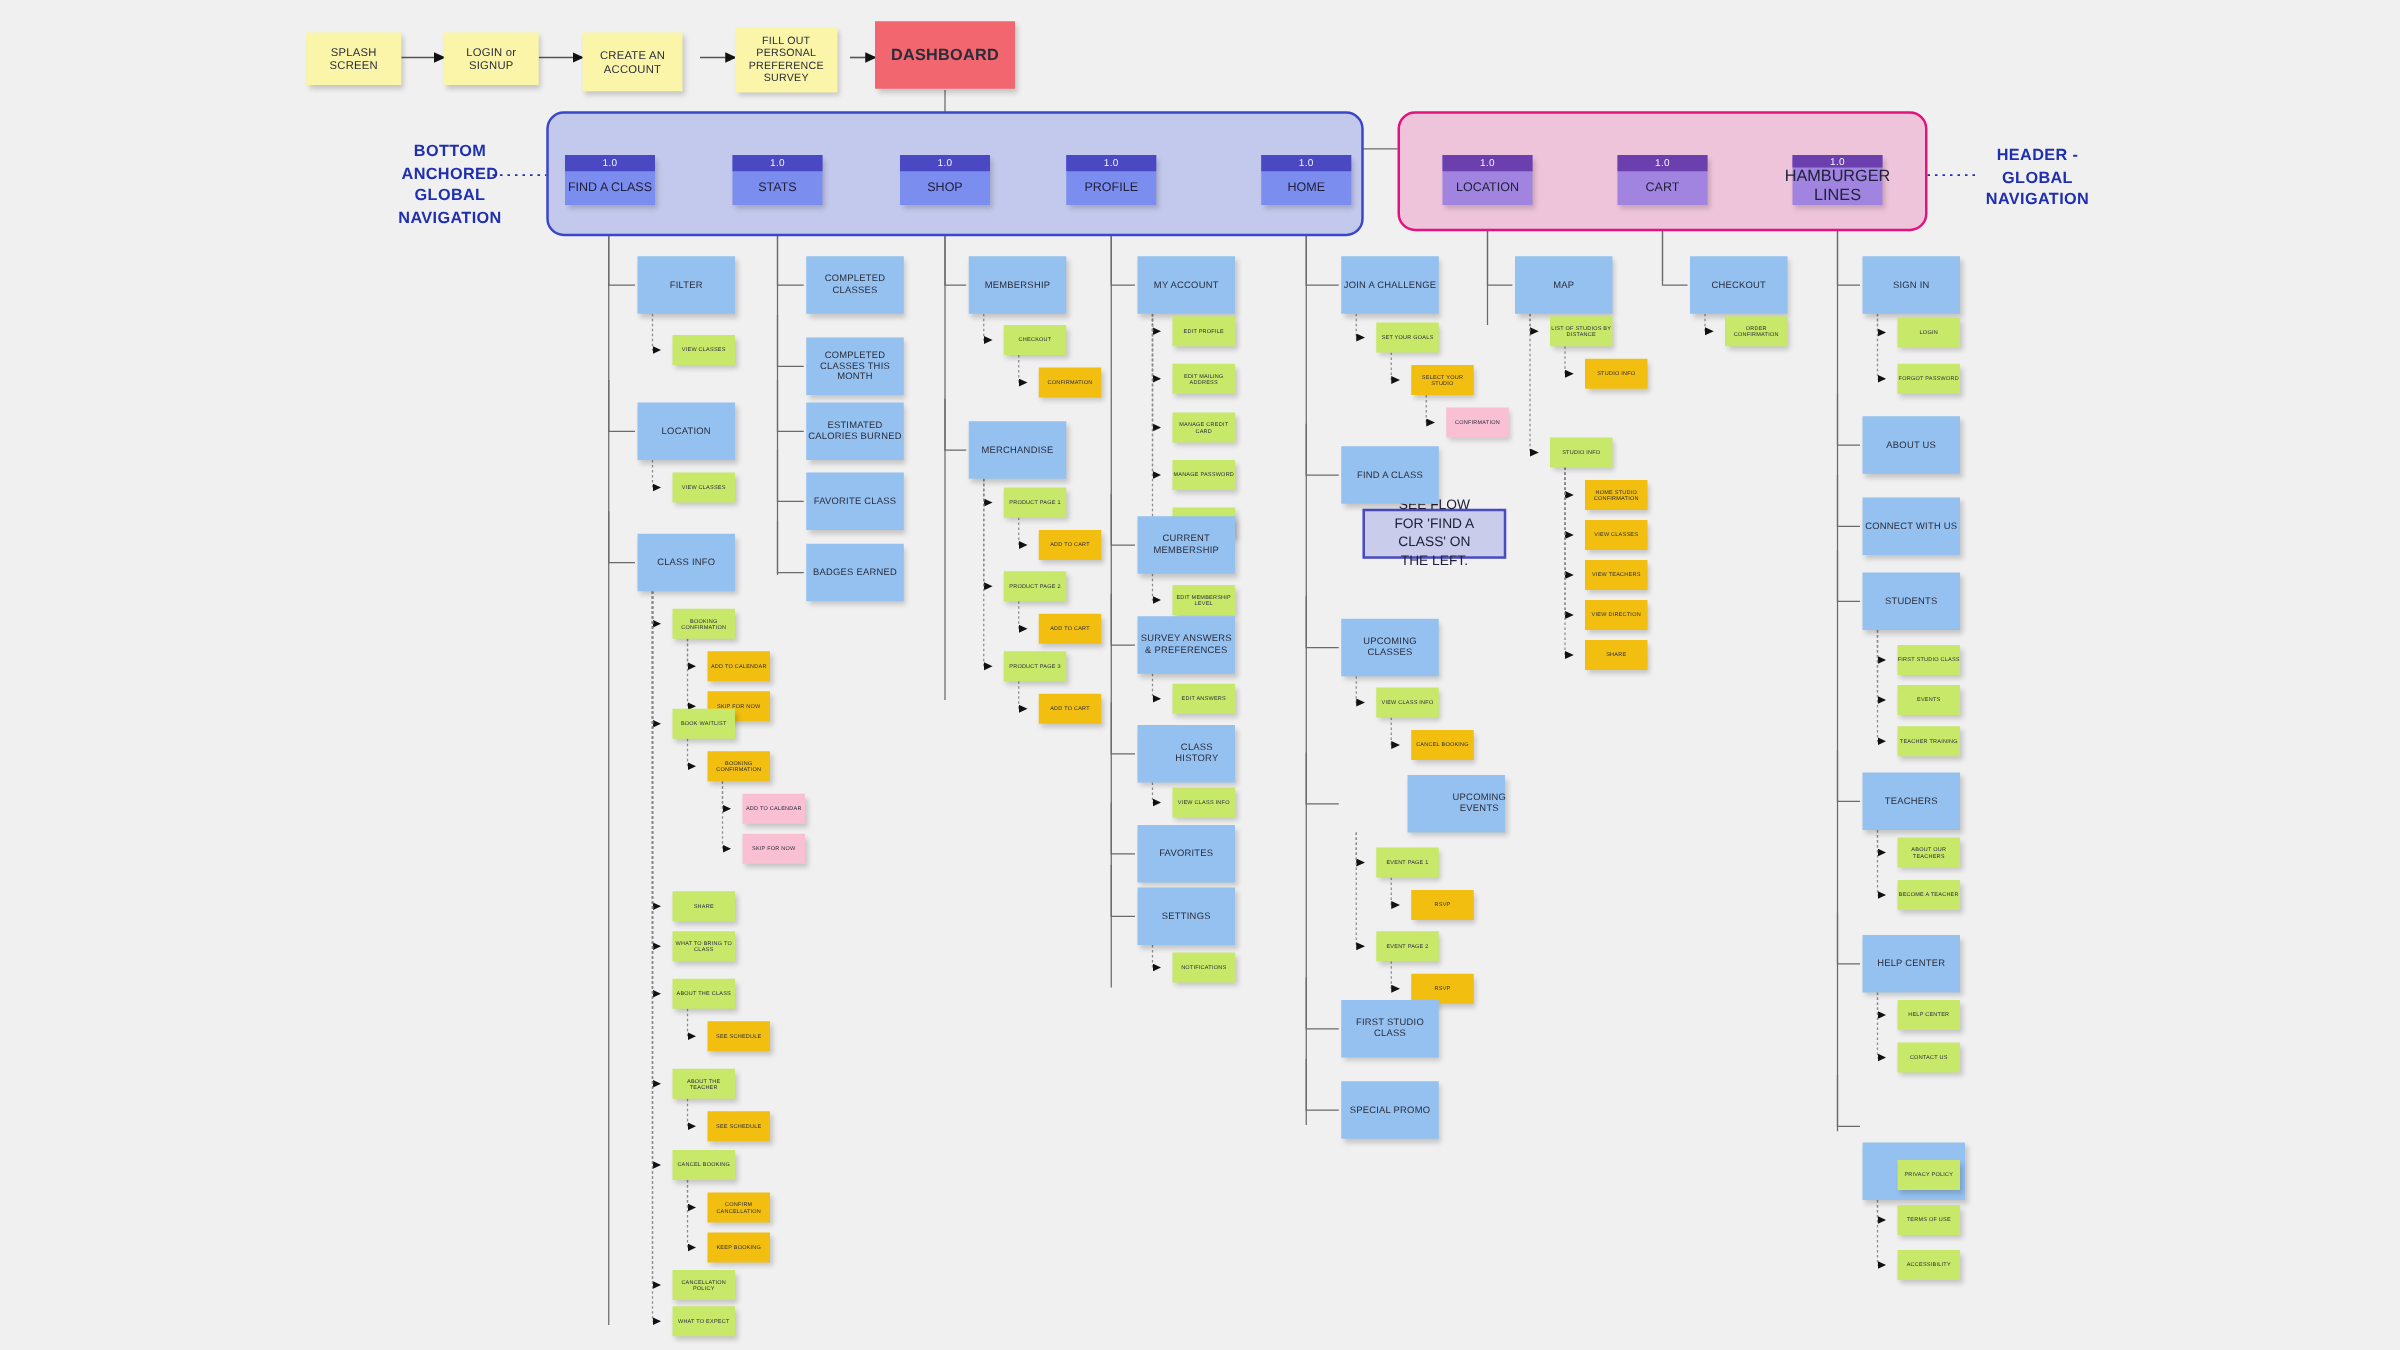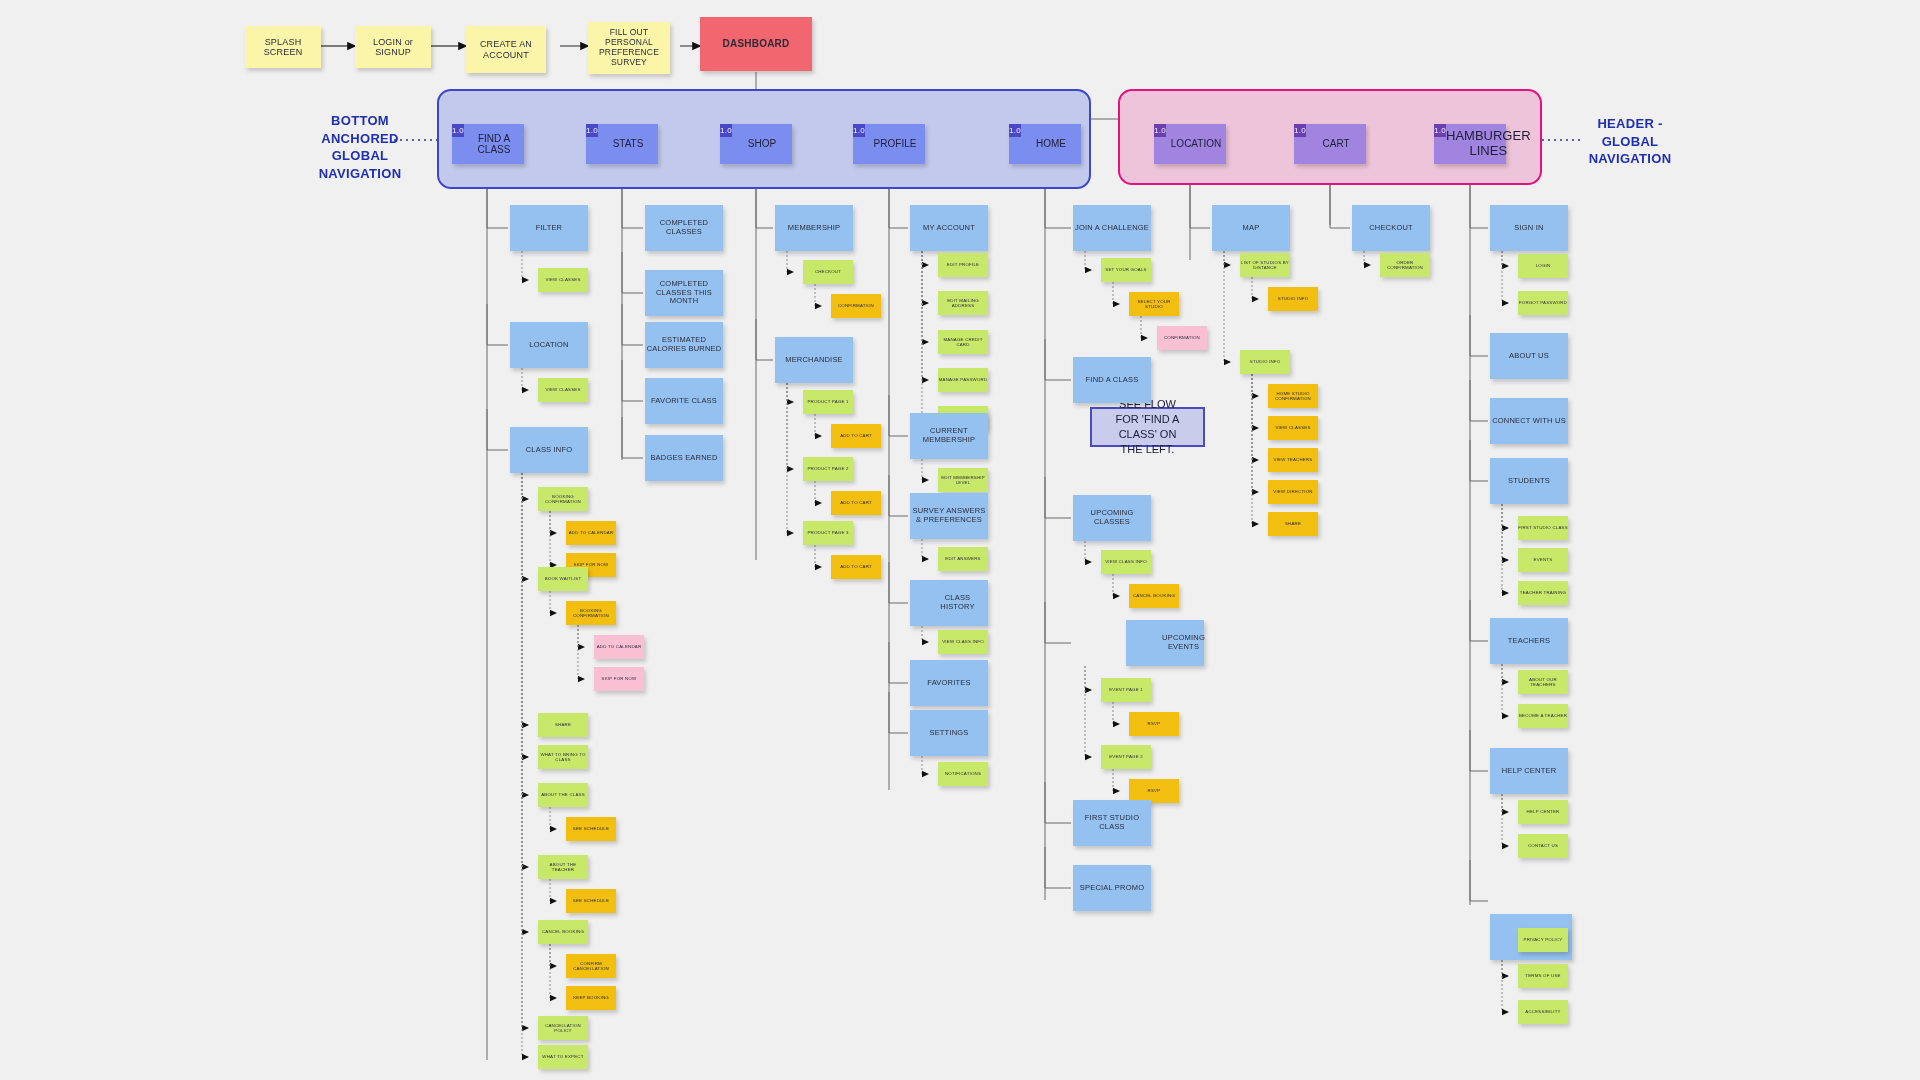--- a/index.html
+++ b/index.html
@@ -15,21 +15,21 @@
   .blue{background:#94c1f0;}
   .green{background:#c8e86a;}
   .gold{background:#f2bf11;}
   .pink{background:#f9c0d4;}
   .navblue{background:#7b8ef0;}
   .navpurple{background:#a184e0;}
   .navblue .cap{background:#4b48c4;}
   .navpurple .cap{background:#6b3fae;}
 
   .navnode{position:absolute;box-sizing:border-box;box-shadow:2px 3px 4px rgba(0,0,0,.18);
-           display:flex;flex-direction:row;}
+           display:flex;flex-direction:column;}
   .navnode .cap{height:13px;display:flex;align-items:center;justify-content:center;
                 font-size:8px;color:#f4f4ff;letter-spacing:.3px;}
   .navnode .body{flex:1;display:flex;align-items:center;justify-content:center;
                  text-align:center;font-size:10px;color:#20203a;line-height:1.15;}
 
   .panel{position:absolute;box-sizing:border-box;border-radius:14px;}
   .panel-blue{background:#c3c9ec;border:2px solid #3b46c8;}
   .panel-pink{background:#eec4da;border:2px solid #e2137f;}
 
   .annot{position:absolute;color:#1f2fb0;font-weight:bold;font-size:13px;
@@ -189,21 +189,21 @@
   </div>
   <div class="node yellowpad" style="left:355px;top:26px;width:76px;height:42px;font-size:9px;">
     <span>LOGIN or SIGNUP</span>
   </div>
   <div class="node yellowpad" style="left:466px;top:26px;width:80px;height:47px;font-size:9px;">
     <span>CREATE AN ACCOUNT</span>
   </div>
   <div class="node yellowpad" style="left:588px;top:22px;width:82px;height:52px;font-size:8.5px;">
     <span>FILL OUT PERSONAL PREFERENCE SURVEY</span>
   </div>
-  <div class="node red" style="left:700px;top:17px;width:112px;height:54px;font-size:10px;align-items:center;">
+  <div class="node red" style="left:700px;top:17px;width:112px;height:54px;font-size:13px;align-items:center;">
     <span>DASHBOARD</span>
   </div>
 
   <div class="panel panel-blue" style="left:437px;top:89px;width:654px;height:100px;"></div>
   <div class="panel panel-pink" style="left:1118px;top:89px;width:424px;height:96px;"></div>
 
   <div class="annot" style="left:300px;top:112px;width:120px;">
     <span>BOTTOM ANCHORED GLOBAL NAVIGATION</span>
   </div>
   <div class="annot" style="left:1570px;top:115px;width:120px;">

